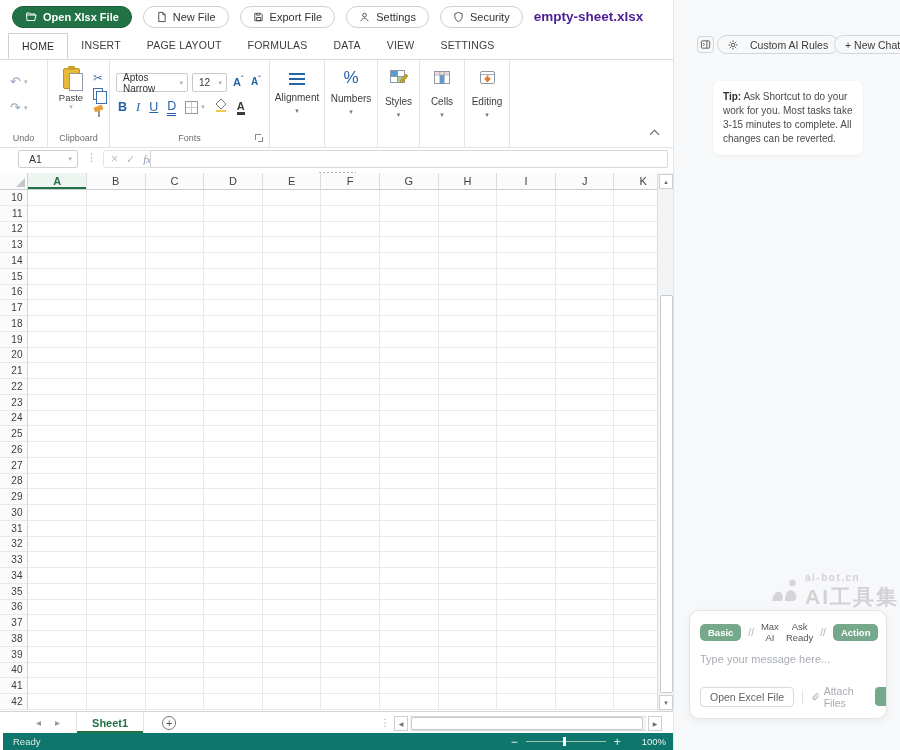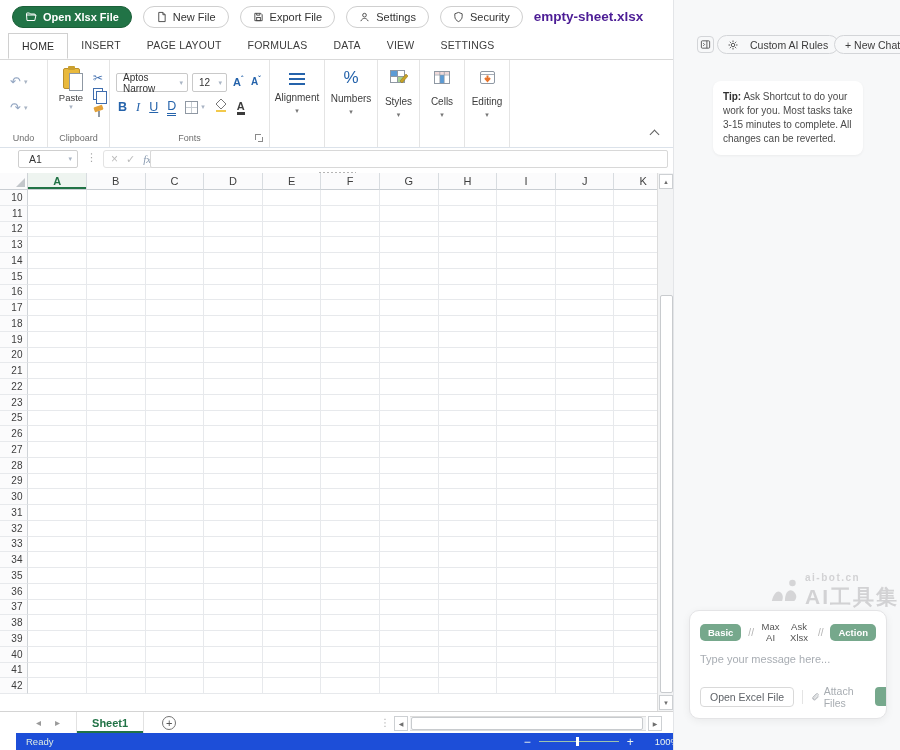--- a/index.html
+++ b/index.html
@@ -148,21 +148,21 @@
   .sb-dots { position:absolute; left:380px; font-size:10px; color:#b0b0b0; }
   .hscroll { position:absolute; left:394px; top:3.5px; width:268px; height:15px; display:flex; align-items:center; }
   .hbtn { width:14px; height:15px; background:#fff; border:1px solid #cdd0d3; display:flex;
     align-items:center; justify-content:center; font-size:6px; color:#6f6f6f; cursor:pointer; }
   .htrack { flex:1; height:15px; background:#f3f4f5; border-top:1px solid #dcdcdc; border-bottom:1px solid #dcdcdc;
     position:relative; margin:0 2px; }
   .hthumb { position:absolute; left:1px; right:3px; top:0.5px; height:13px; background:#fff;
     border:1px solid #c8cbce; border-radius:2px; cursor:grab; }
 
   
-  .statusbar { position:absolute; left:16px; top:733px; width:673px; height:17px; background:#1d4ed8;
+  .statusbar { position:absolute; left:3px; top:733px; width:673px; height:17px; background:#0f766e;
     display:flex; align-items:center; color:#ddebe2; font-size:9.5px; }
   .status-text { margin-left:10px; }
   .zoom-cluster { margin-left:auto; display:flex; align-items:center; gap:8px; padding-right:10px; }
   .zminus,.zplus { font-size:12px; color:#eaf3ee; cursor:pointer; line-height:10px; }
   .ztrack { width:80px; height:1px; background:#9dc4ad; position:relative; cursor:pointer; }
   .zthumb { position:absolute; left:47%; top:-4px; width:3px; height:9px; background:#fff; }
   .zpct { font-size:9.5px; color:#eaf3ee; cursor:pointer;margin-left:13px; }
 
   
   .sidebar { position:absolute; left:673px; top:0; width:227px; height:750px;
@@ -598,20 +598,34 @@
           <div class="cell"></div>
           <div class="cell"></div>
           <div class="cell"></div>
           <div class="cell"></div>
           <div class="cell"></div>
           <div class="cell"></div>
           <div class="cell"></div>
           <div class="cell"></div>
         </div>
         <div class="grow">
+          <div class="rowh">24</div>
+          <div class="cell"></div>
+          <div class="cell"></div>
+          <div class="cell"></div>
+          <div class="cell"></div>
+          <div class="cell"></div>
+          <div class="cell"></div>
+          <div class="cell"></div>
+          <div class="cell"></div>
+          <div class="cell"></div>
+          <div class="cell"></div>
+          <div class="cell"></div>
+        </div>
+        <div class="grow">
           <div class="rowh">25</div>
           <div class="cell"></div>
           <div class="cell"></div>
           <div class="cell"></div>
           <div class="cell"></div>
           <div class="cell"></div>
           <div class="cell"></div>
           <div class="cell"></div>
           <div class="cell"></div>
           <div class="cell"></div>
@@ -935,21 +949,21 @@
         <div class="l1">ai-bot.cn</div>
         <div class="l2">AI工具集</div>
       </div>
     </div>
 
     <div class="chat-card">
       <div class="modes">
         <span class="pill">Basic</span>
         <span class="mode-sep">//</span>
         <span class="mode-plain w1">Max AI</span>
-        <span class="mode-plain w2">Ask Xlsx</span>
+        <span class="mode-plain w2">Ask Ready</span>
         <span class="mode-sep">//</span>
         <span class="pill">Action</span>
       </div>
       <input class="chat-input" placeholder="Type your message here..." style="">
       <div class="chat-actions">
         <button class="open-excel-btn">Open Excel File</button>
         <div class="act-divider"></div>
         <span class="attach">
           <svg width="11" height="11" viewBox="0 0 24 24">
               <path d="M21 12l-8.5 8.5a5 5 0 01-7-7L14 5a3.5 3.5 0 015 5l-8.5 8.5a2 2 0 01-3-3L16 7" fill="none" stroke="#a0a5aa" stroke-width="2"></path>

